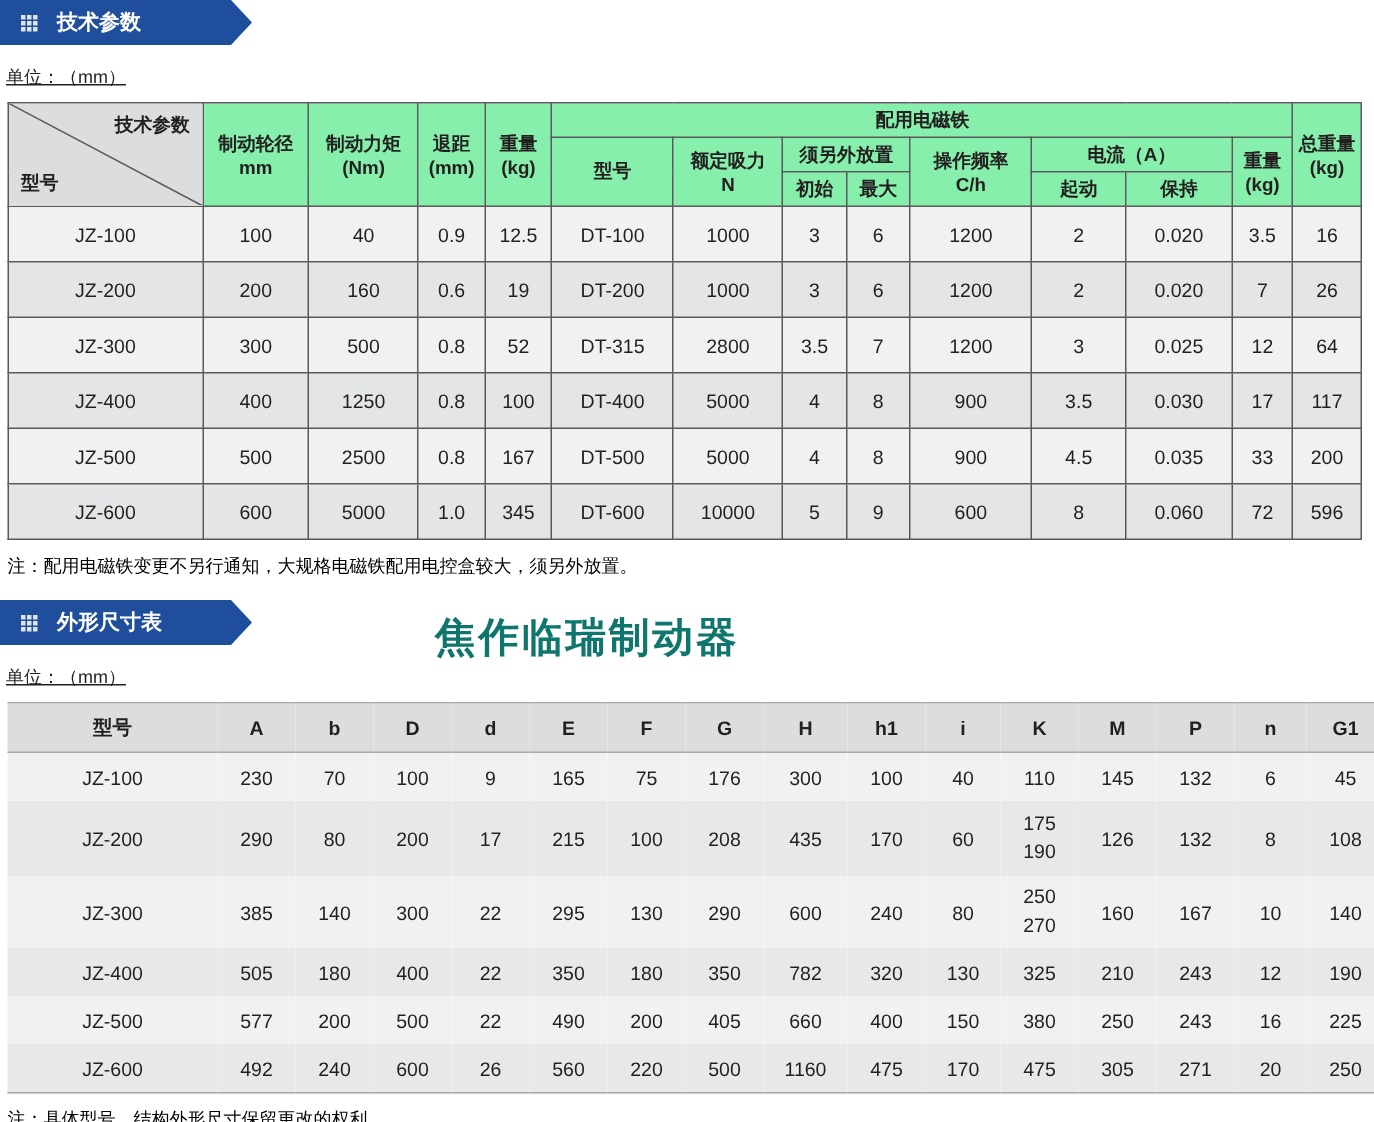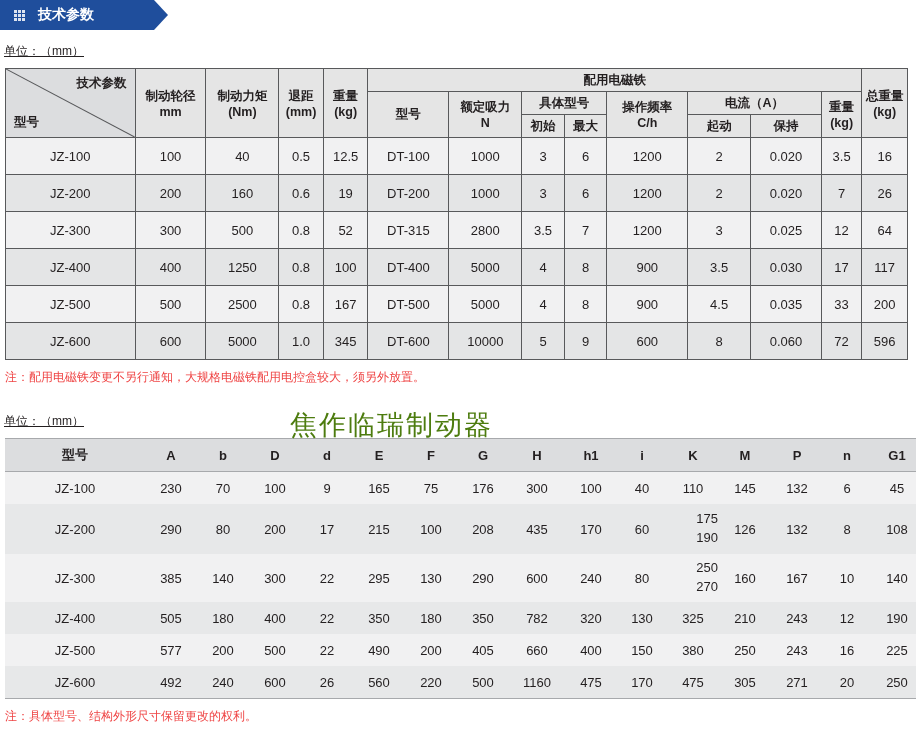--- a/index.html
+++ b/index.html
@@ -90,21 +90,21 @@
     padding: 0;
   }
 
   #table1 {
     width: 903px;
     margin-left: 5px;
   }
   #table1 th {
     height: 22px;
     font-size: 12.5px;
-    background: #e5e5e5;
+    background: #86efac;
     font-weight: bold;
   }
   #table1 td {
     height: 36px;
     background: #f1f1f2;
     font-size: 13px;
   }
   #table1 tr.alt td {
     background: #e4e5e6;
   }
@@ -131,32 +131,32 @@
   .corner-cell .bl-label {
     position: absolute;
     left: 8px;
     bottom: 6px;
     font-weight: bold;
     font-size: 12.5px;
   }
 
   .note {
     font-size: 12px;
-    color: #ef4444;
+    color: #000000;
     margin: 9px 0 0 5px;
   }
 
   
   .watermark {
     position: absolute;
     left: 290px;
     top: 407px;
     font-size: 27px;
-    font-weight: normal;
-    color: #4d7c0f;
+    font-weight: bold;
+    color: #0f766e;
     letter-spacing: 2px;
     font-family: "DejaVu Sans", sans-serif;
     white-space: nowrap;
   }
 
   
   #table2 {
     width: 903px;
     margin-left: 5px;
     border-collapse: collapse;
@@ -186,21 +186,20 @@
   }
   #table2 tr.tall2 td {
     height: 46px;
   }
   #table2 tbody tr:last-child td {
     border-bottom: 1px solid #a7a9ac;
   }
   .two-line span {
     display: block;
     line-height: 1.45;
-    text-align: right;
   }
 
   .spacer-1 { height: 14px; }
 </style>
 </head>
 <body>
 
 <div class="page">
 
   <div class="banner-wrap">
@@ -251,38 +250,38 @@
         <th rowspan="3">制动轮径<br>mm</th>
         <th rowspan="3">制动力矩<br>(Nm)</th>
         <th rowspan="3">退距<br>(mm)</th>
         <th rowspan="3">重量<br>(kg)</th>
         <th colspan="8">配用电磁铁</th>
         <th rowspan="3">总重量<br>(kg)</th>
       </tr>
       <tr>
         <th rowspan="2">型号</th>
         <th rowspan="2">额定吸力<br>N</th>
-        <th colspan="2">具体型号</th>
+        <th colspan="2">须另外放置</th>
         <th rowspan="2">操作频率<br>C/h</th>
         <th colspan="2">电流（A）</th>
         <th rowspan="2">重量<br>(kg)</th>
       </tr>
       <tr>
         <th>初始</th>
         <th>最大</th>
         <th>起动</th>
         <th>保持</th>
       </tr>
     </thead>
     <tbody>
       <tr>
         <td>JZ-100</td>
         <td>100</td>
         <td>40</td>
-        <td>0.5</td>
+        <td>0.9</td>
         <td>12.5</td>
         <td>DT-100</td>
         <td>1000</td>
         <td>3</td>
         <td>6</td>
         <td>1200</td>
         <td>2</td>
         <td>0.020</td>
         <td>3.5</td>
         <td>16</td>
@@ -367,20 +366,36 @@
         <td>72</td>
         <td>596</td>
       </tr>
     </tbody>
   </table>
 
   <div class="note">注：配用电磁铁变更不另行通知，大规格电磁铁配用电控盒较大，须另外放置。</div>
 
   <div class="spacer-1"></div>
 
+  <div class="banner-wrap">
+    <div class="section-banner">
+      <div class="banner-dots">
+        <i></i>
+          <i></i>
+          <i></i>
+          <i></i>
+          <i></i>
+          <i></i>
+          <i></i>
+          <i></i>
+          <i></i>
+      </div>
+      <span>外形尺寸表</span>
+    </div>
+  </div>
 
   <div class="watermark">焦作临瑞制动器</div>
 
   <div class="unit-line">单位：（mm）</div>
 
   <table id="table2">
     <colgroup>
       <col style="width:140px">
       <col style="width:52px">
       <col style="width:52px">

